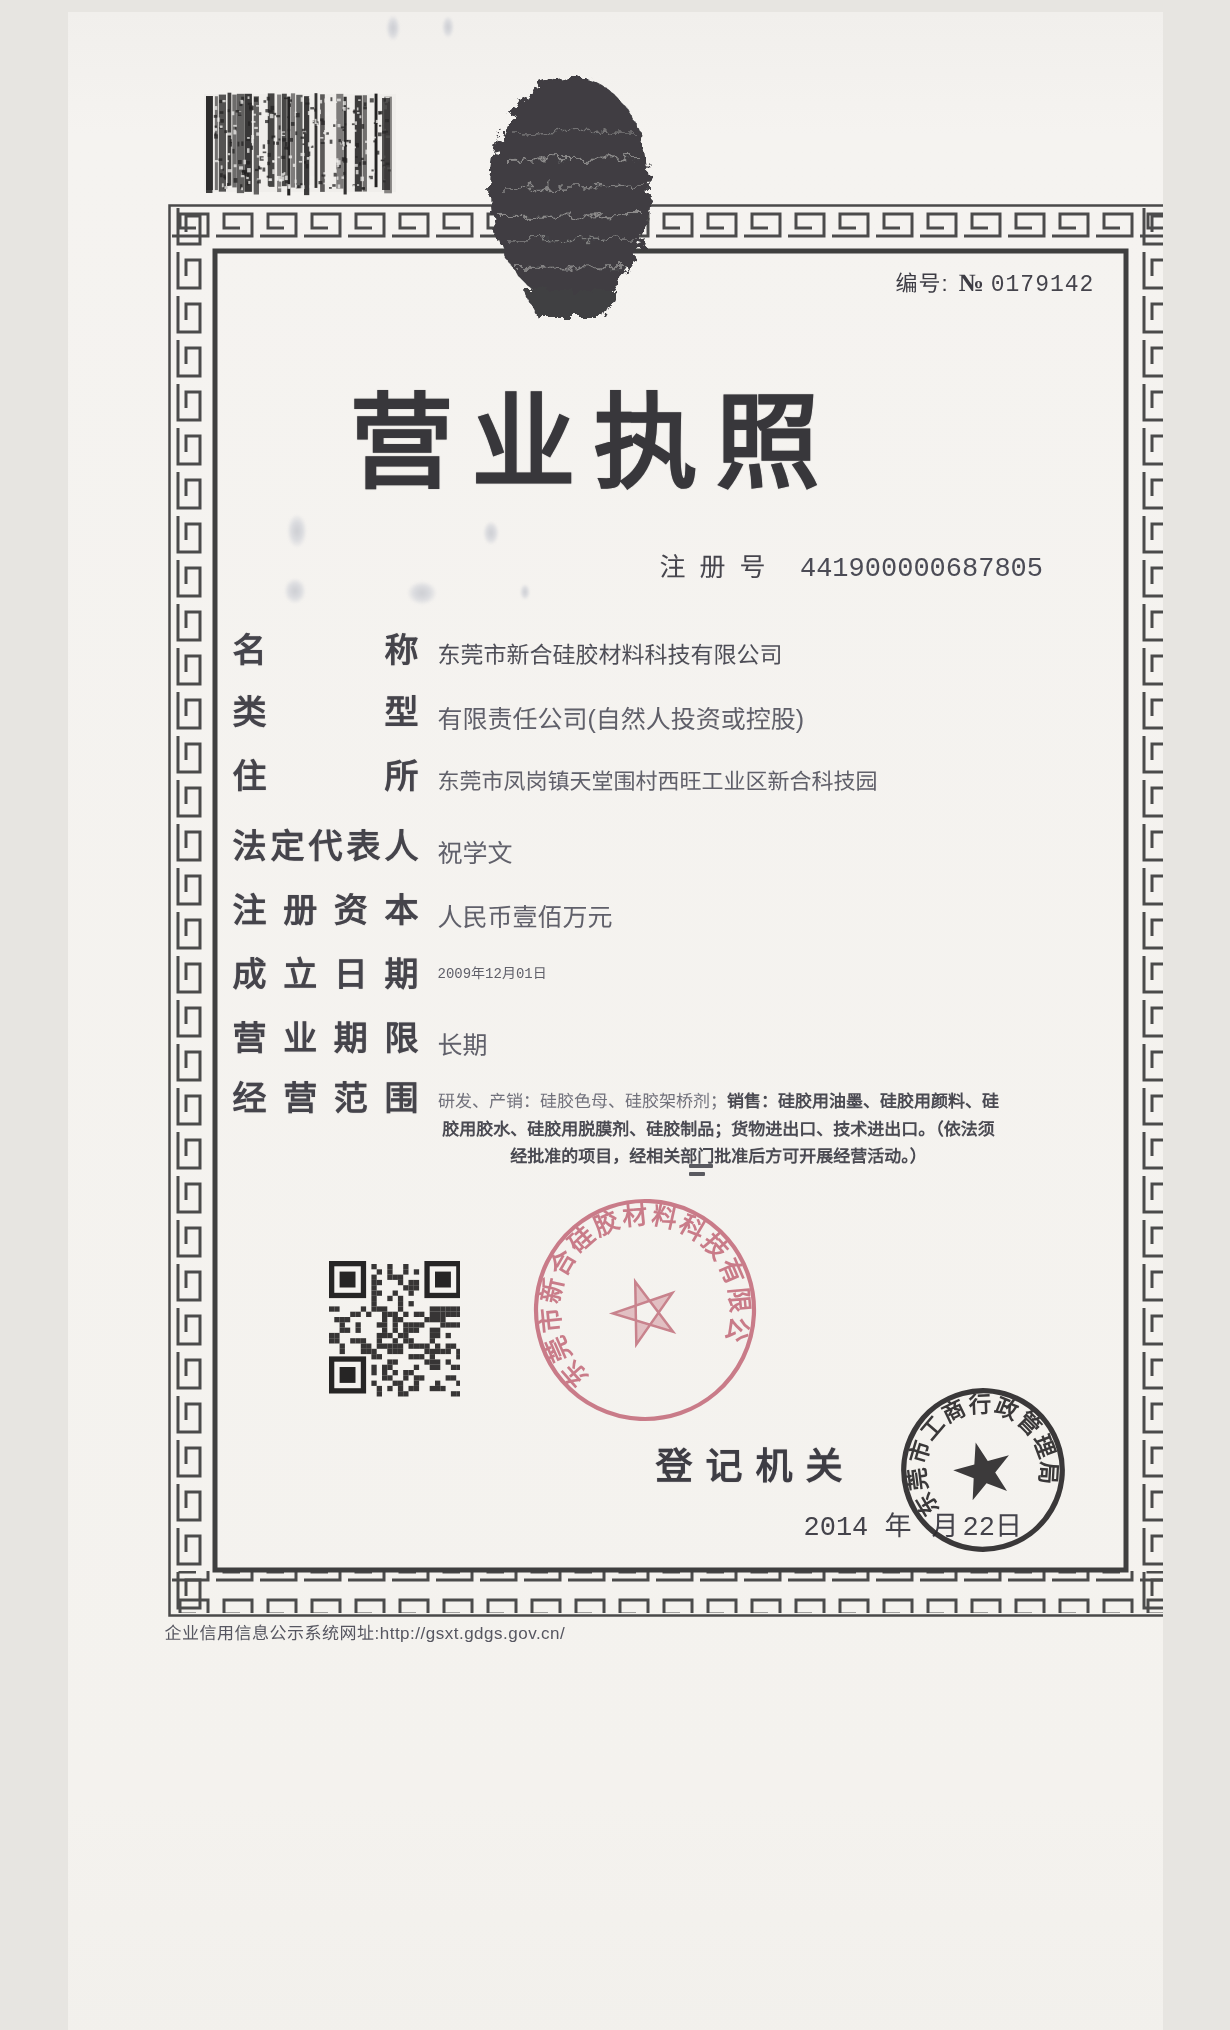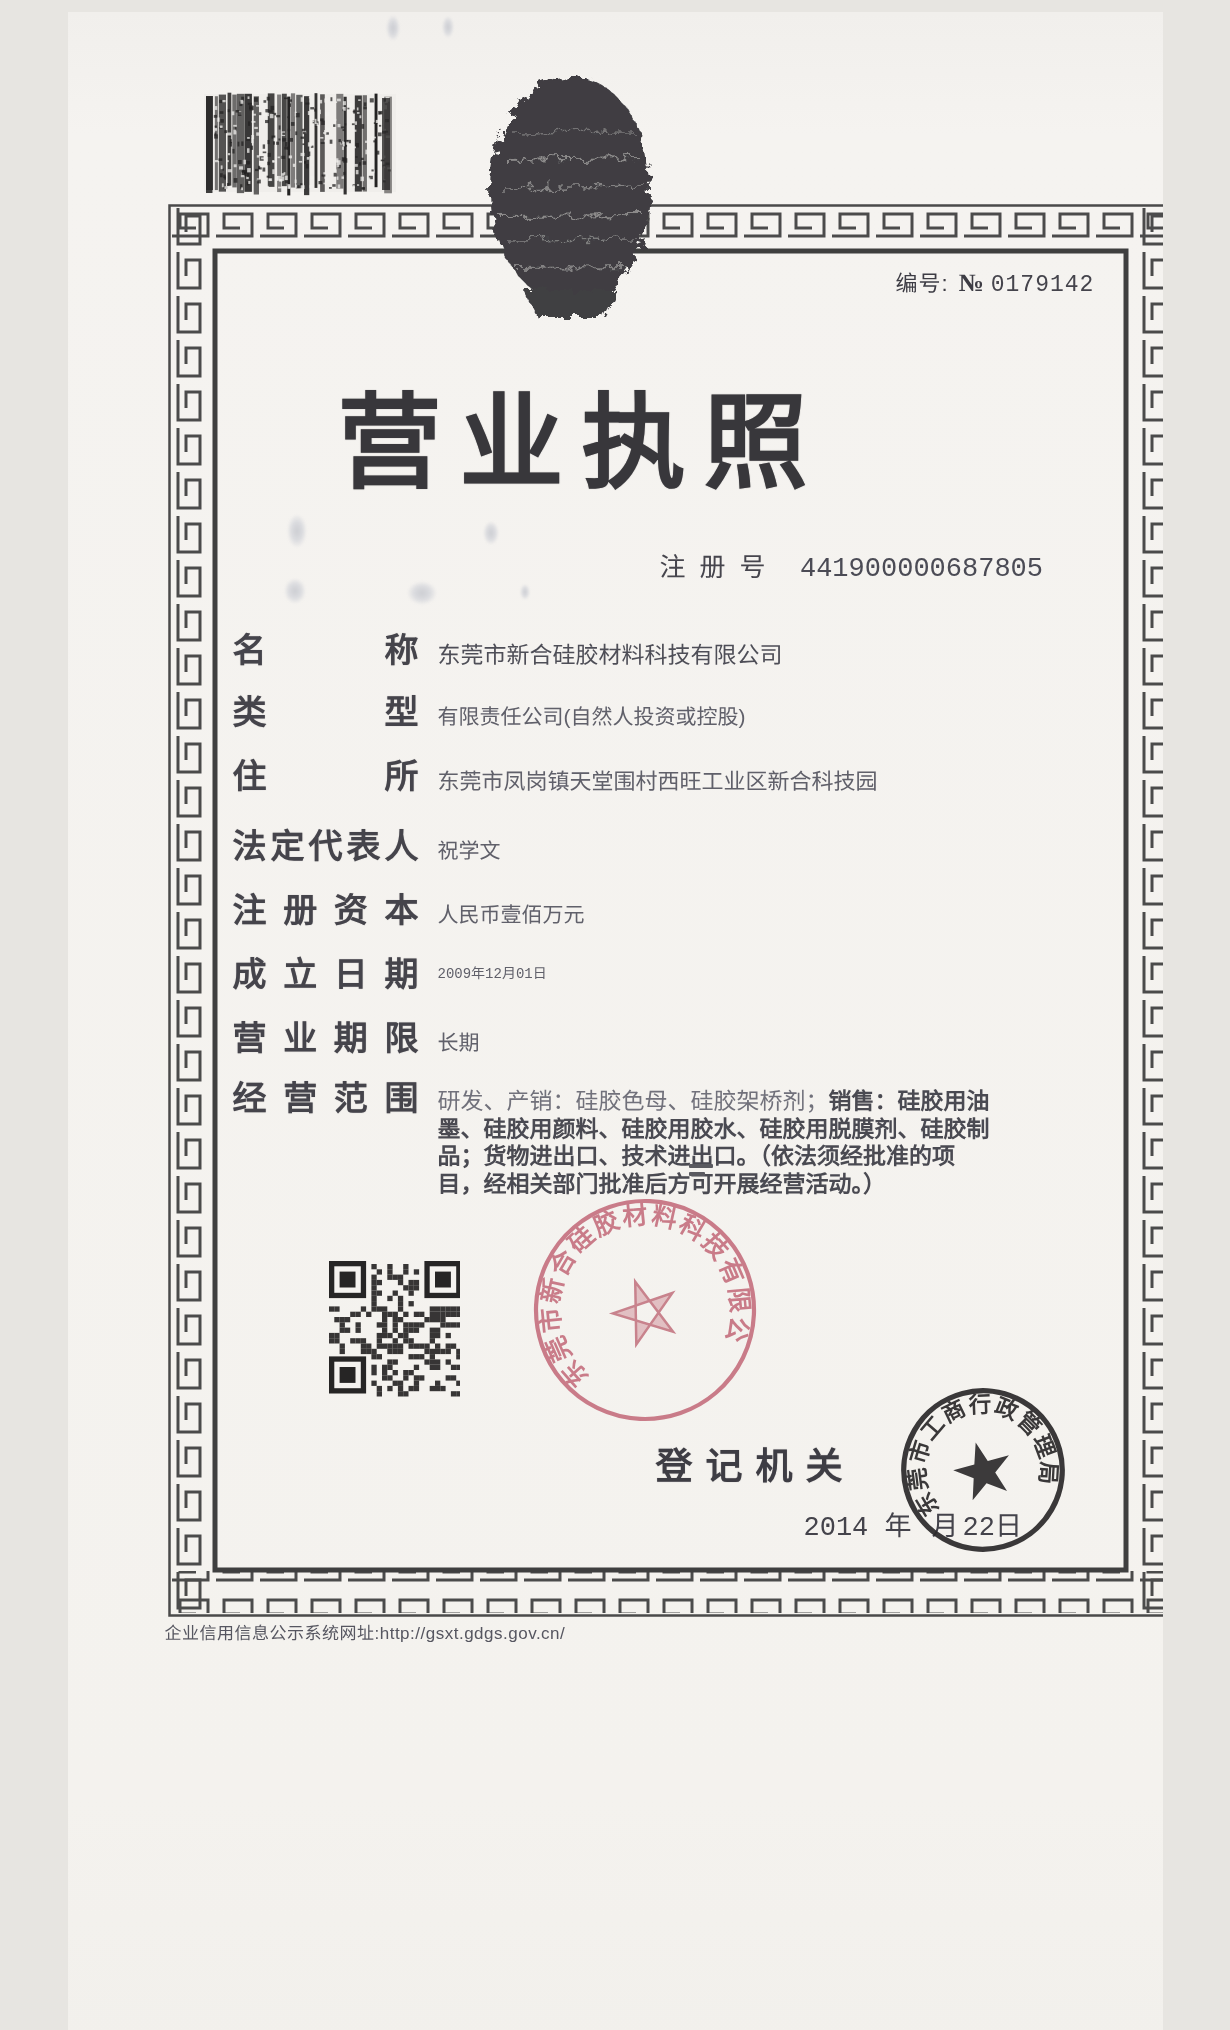--- a/index.html
+++ b/index.html
@@ -13,42 +13,42 @@
   #emblem-svg{left:408px;top:56px;z-index:3;}
   #frame-svg{left:100px;top:192px;z-index:1;}
 
   
   .serial{left:828px;top:253px;z-index:4;color:#3d3c44;font-size:22px;letter-spacing:1px;
           white-space:nowrap;}
   .serial .nomark{font-family:"Liberation Serif","DejaVu Serif",serif;font-weight:700;font-size:25px;padding:0 6px 0 10px;}
   .serial .digits{font-family:"Liberation Mono","DejaVu Sans Mono",monospace;font-size:23px;color:#45444c;}
 
   
-  .cert-title{left:252px;top:346px;width:500px;z-index:4;text-align:left;
+  .cert-title{left:252px;top:346px;width:500px;z-index:4;text-align:right;
       font-size:104px;font-weight:700;color:#38373b;letter-spacing:18px;padding-left:18px;
       text-shadow:0 0 1px rgba(56,55,59,.55);}
 
   
   .regno{left:592px;top:534px;z-index:4;white-space:nowrap;}
   .regno .rlabel{font-size:26px;color:#46454d;letter-spacing:14px;font-weight:500;text-align:right;}
   .regno .rnum{font-family:"Liberation Mono","DejaVu Sans Mono",monospace;font-size:27px;color:#4b4b55;margin-left:16px;}
 
   
   .fields{left:165px;top:620px;width:910px;z-index:4;}
   .row{position:absolute;left:0;display:flex;align-items:flex-start;}
   .row.r1{top:0;} .row.r2{top:62px;} .row.r3{top:126px;} .row.r4{top:196px;}
   .row.r5{top:260px;} .row.r6{top:324px;} .row.r7{top:388px;} .row.r8{top:448px;}
   .flabel{width:186px;display:flex;justify-content:space-between;flex:none;
           font-size:34px;color:#45444b;font-weight:600;line-height:1.1;
           text-shadow:0 0 1px rgba(69,68,75,.4);}
-  .fvalue{margin-left:19px;padding-top:9px;font-size:21px;color:#60606a;line-height:1.32;}
+  .fvalue{margin-left:19px;padding-top:9px;font-size:25px;color:#60606a;line-height:1.32;}
   .row.r1 .fvalue{font-size:23px;color:#4e4e57;padding-top:8px;}
   .row.r3 .fvalue{font-size:22px;}
   .row.r6 .fvalue{font-family:"Liberation Mono","DejaVu Sans Mono",monospace;font-size:14px;}
-  .row.r8 .fvalue{width:562px;font-size:23px;line-height:27.5px;padding-top:8px;}
+  .row.r8 .fvalue{width:562px;font-size:17px;line-height:27.5px;padding-top:8px;text-align:center;}
   .scope-light{color:#71717b;}
   .scope-bold{color:#4a4a52;font-weight:700;}
 
   
   #qr-svg{left:260px;top:1248px;z-index:4;}
   #redseal-svg{left:452px;top:1173px;z-index:5;mix-blend-mode:multiply;}
   #blackseal-svg{left:827px;top:1370px;z-index:6;}
 
   .registrar{left:588px;top:1424px;z-index:4;font-size:37px;letter-spacing:13px;
              color:#3e3d44;font-weight:600;text-shadow:0 0 1px rgba(62,61,68,.4);white-space:nowrap;}

